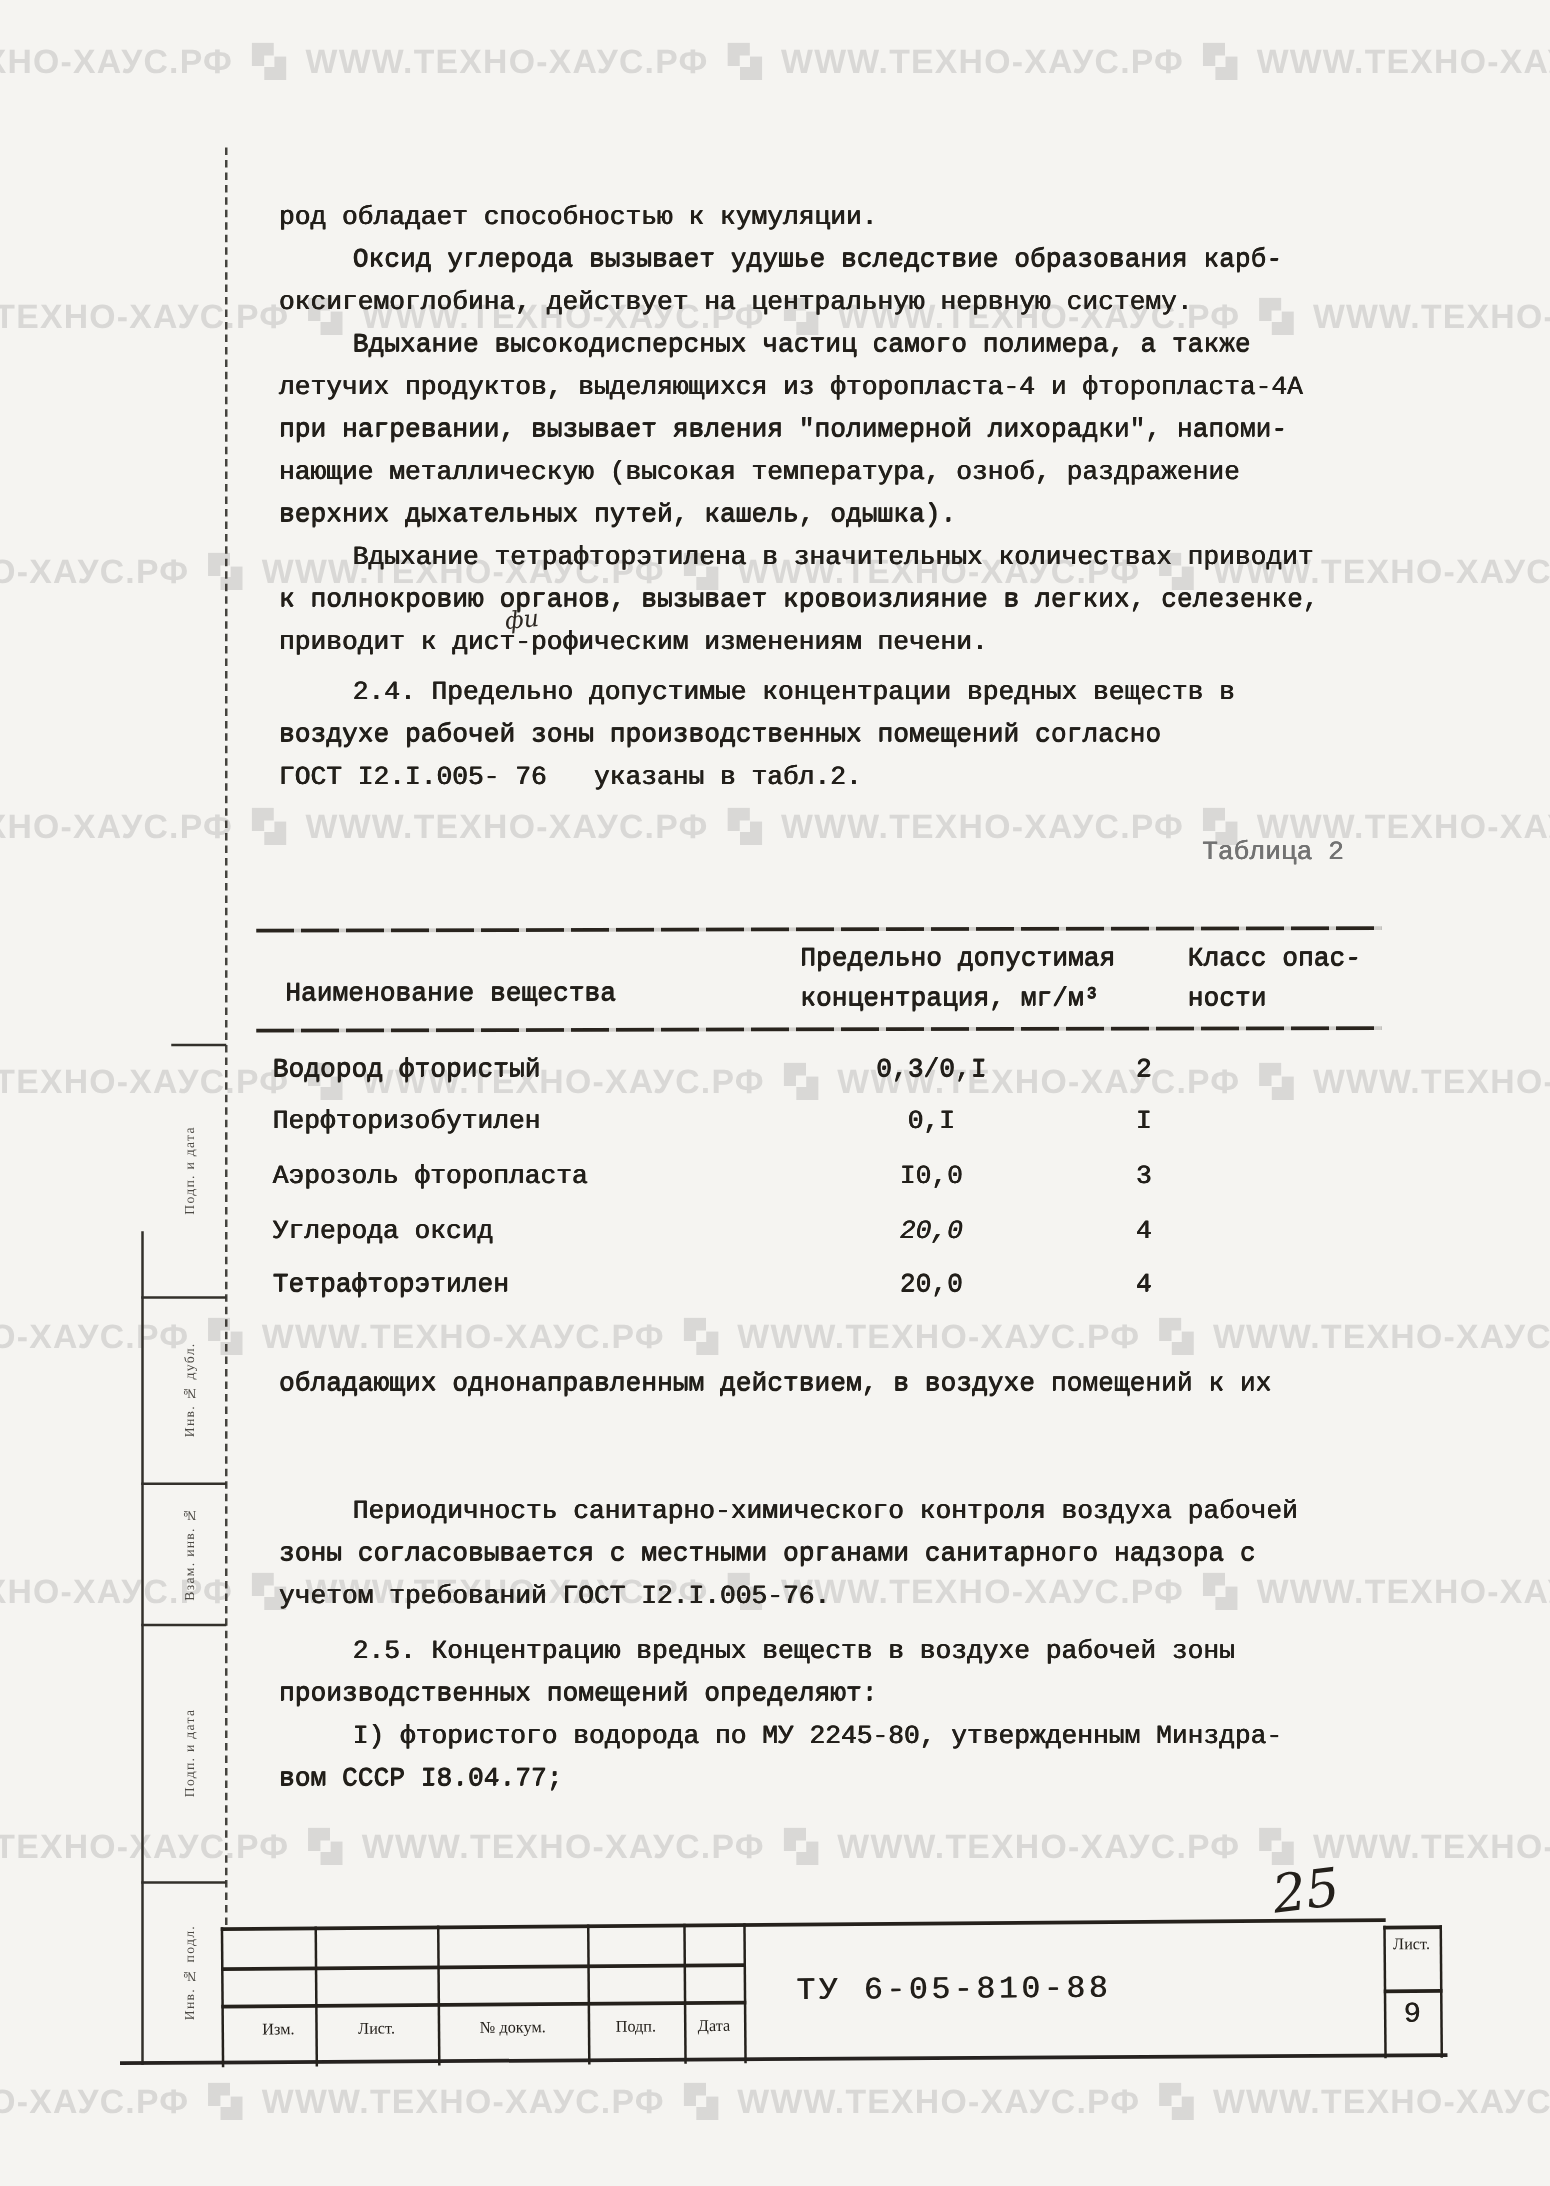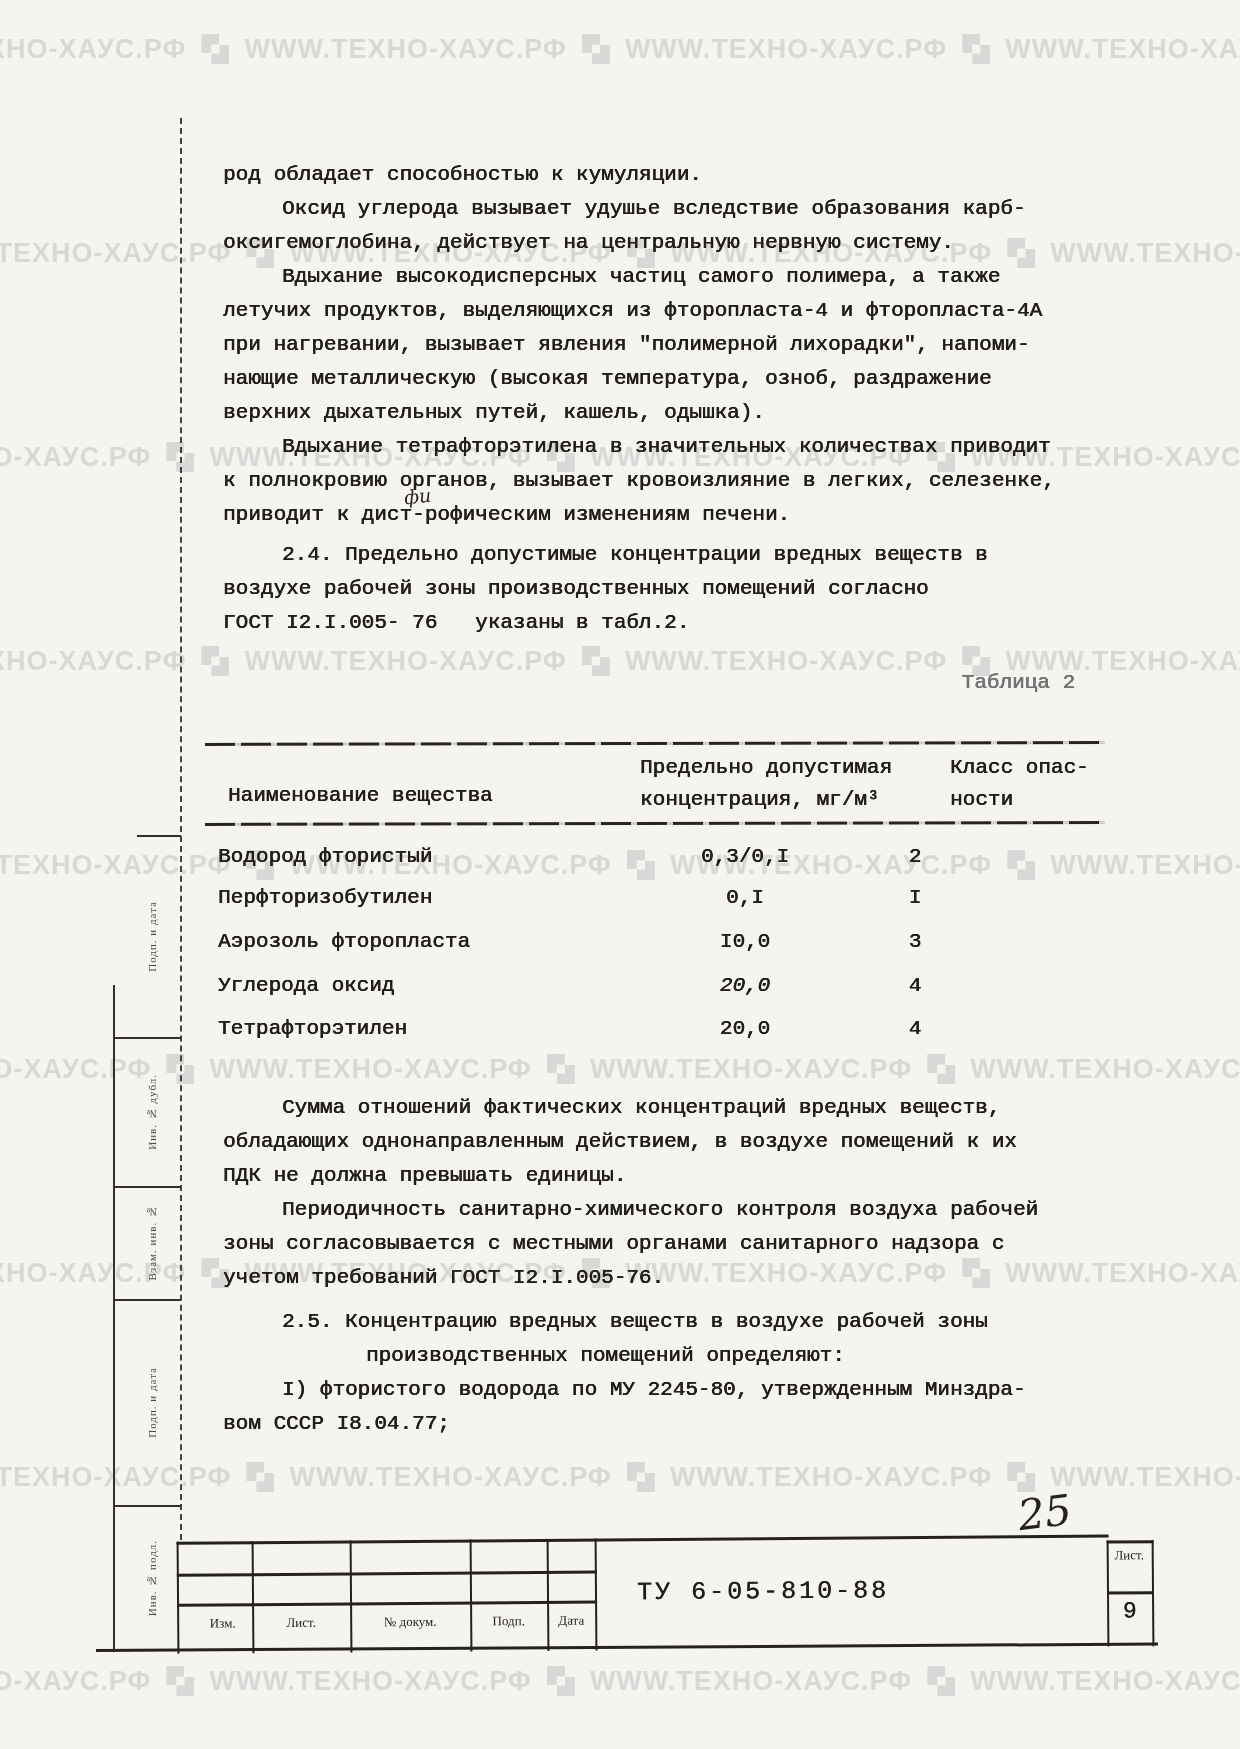--- a/index.html
+++ b/index.html
@@ -207,30 +207,28 @@
         <div class="line indent">Вдыхание тетрафторэтилена в значительных количествах приводит</div>
         <div class="line">к полнокровию органов, вызывает кровоизлияние в легких, селезенке,</div>
         <div class="line">приводит к дист-рофическим изменениям печени.</div>
       </div>
       <div class="para" style="top: 543px;">
         <div class="line indent">2.4. Предельно допустимые концентрации вредных веществ в</div>
         <div class="line">воздухе рабочей зоны производственных помещений согласно</div>
         <div class="line">ГОСТ I2.I.005- 76   указаны в табл.2.</div>
       </div>
       <div class="para" style="top: 1096px;">
-        <div class="line indent">Сумма отношений фактических концентраций вредных веществ,</div>
         <div class="line">обладающих однонаправленным действием, в воздухе помещений к их</div>
-        <div class="line">ПДК не должна превышать единицы.</div>
       </div>
       <div class="para" style="top: 1198px;">
         <div class="line indent">Периодичность санитарно-химического контроля воздуха рабочей</div>
         <div class="line">зоны согласовывается с местными органами санитарного надзора с</div>
         <div class="line">учетом требований ГОСТ I2.I.005-76.</div>
       </div>
-      <div class="para" style="top: 1310px; text-align: center;">
+      <div class="para" style="top: 1310px;">
         <div class="line indent">2.5. Концентрацию вредных веществ в воздухе рабочей зоны</div>
         <div class="line">производственных помещений определяют:</div>
       </div>
       <div class="para" style="top: 1378px;">
         <div class="line indent">I) фтористого водорода по МУ 2245-80, утвержденным Минздра-</div>
         <div class="line">вом СССР I8.04.77;</div>
       </div>
     </div>
 
   <div id="correction">фи</div>

